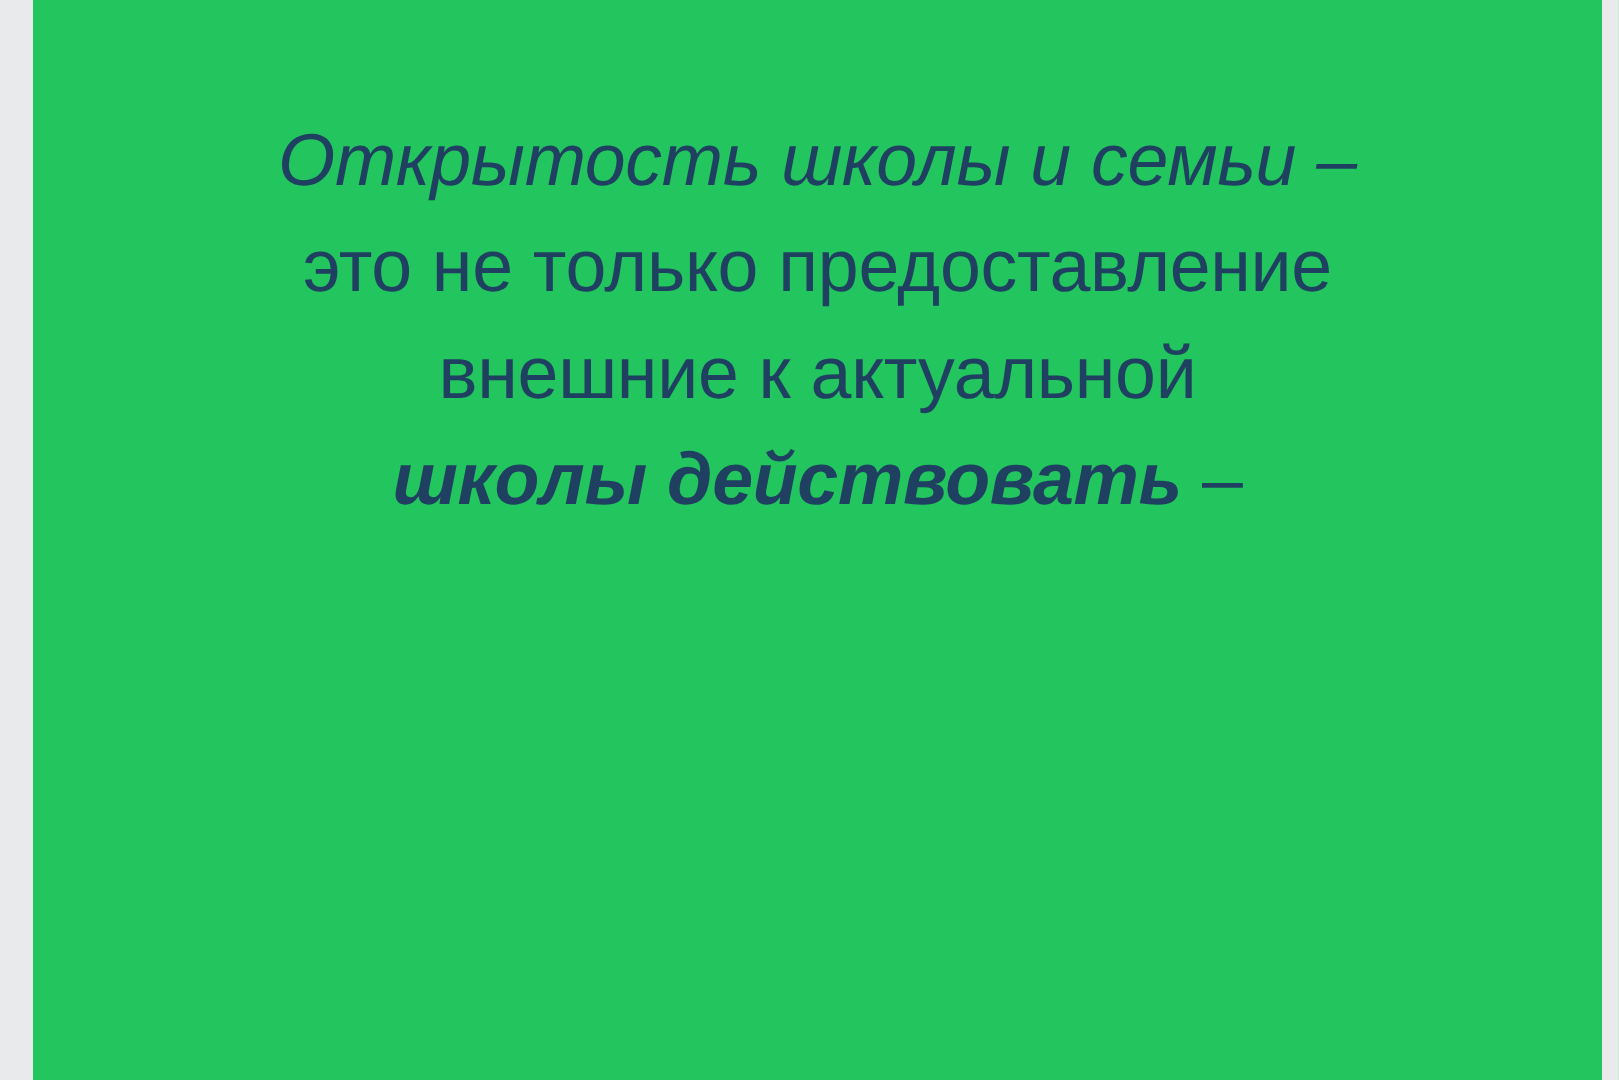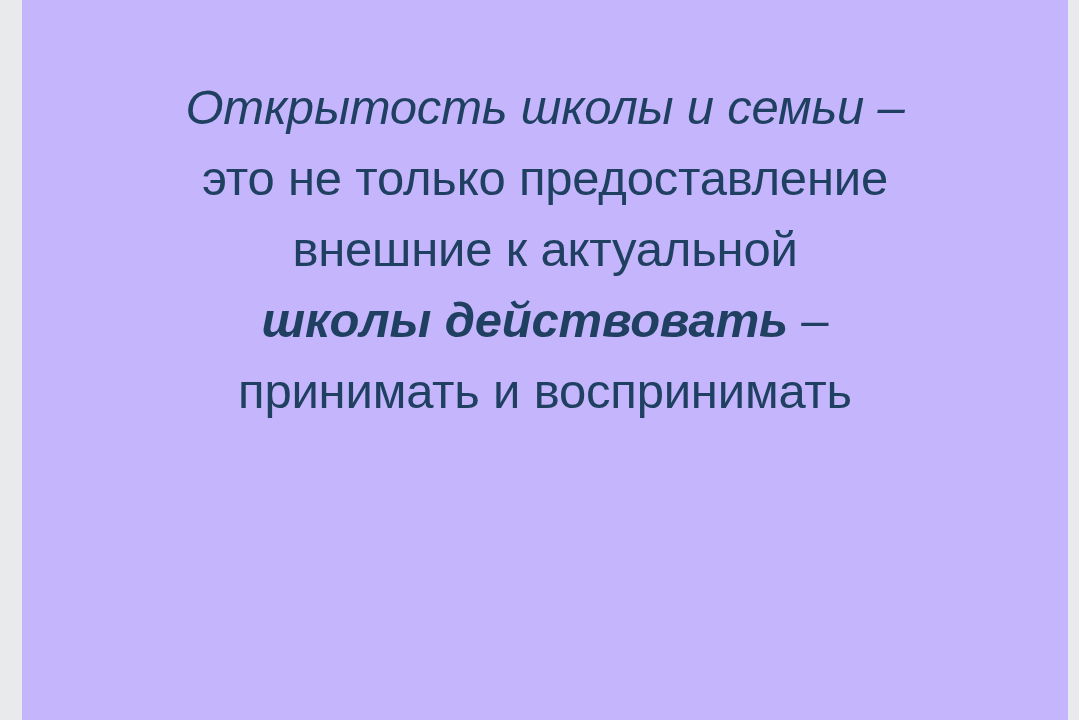--- a/index.html
+++ b/index.html
@@ -19,21 +19,21 @@
     height: 720px;
     background: #e9eaec;
     box-sizing: border-box;
   }
   .slide-canvas {
     position: absolute;
     left: 22px;
     top: 0px;
     width: 1046px;
     height: 720px;
-    background: #c4b5fd;
+    background: #22c55e;
     box-sizing: border-box;
   }
   .left-gutter {
     position: absolute;
     left: 0;
     top: 0;
     width: 22px;
     height: 720px;
     background: #e9eaec;
   }
@@ -87,21 +87,18 @@
 
       <div class="quote-line">
         <span>внешние к актуальной</span>
       </div>
 
 
       <div class="quote-line">
         <span class="em-bold-italic">школы действовать</span><span> –</span>
       </div>
 
-      <div class="quote-line">
-        <span>принимать и воспринимать</span>
-      </div>
 
 
 
     </div>
   </div>
 </div>
 
 </body></html>

